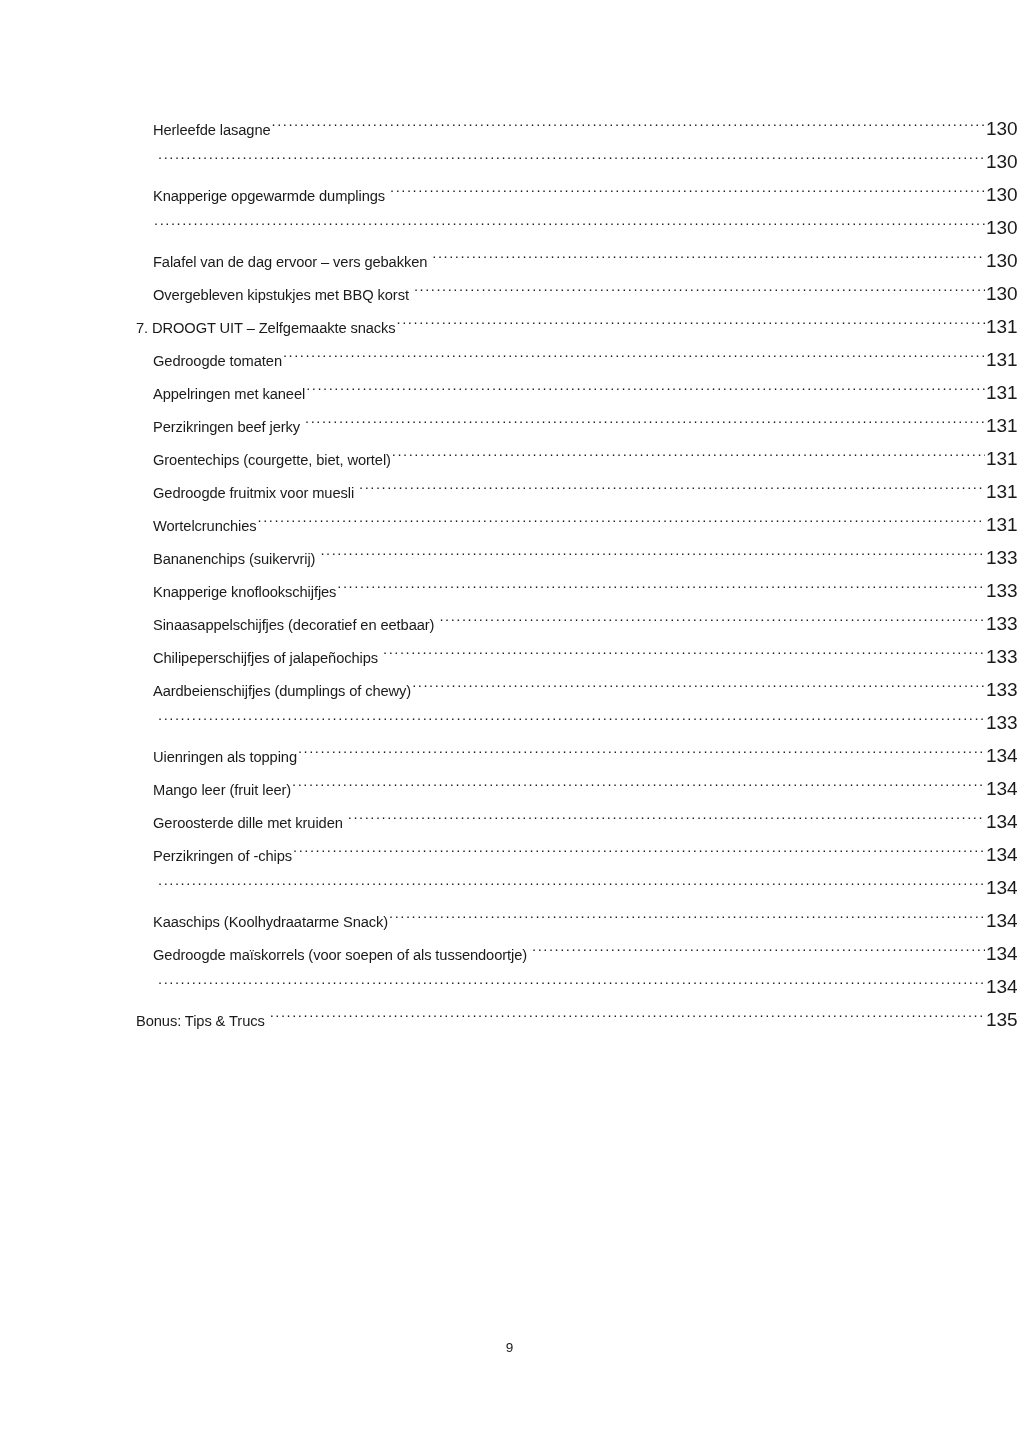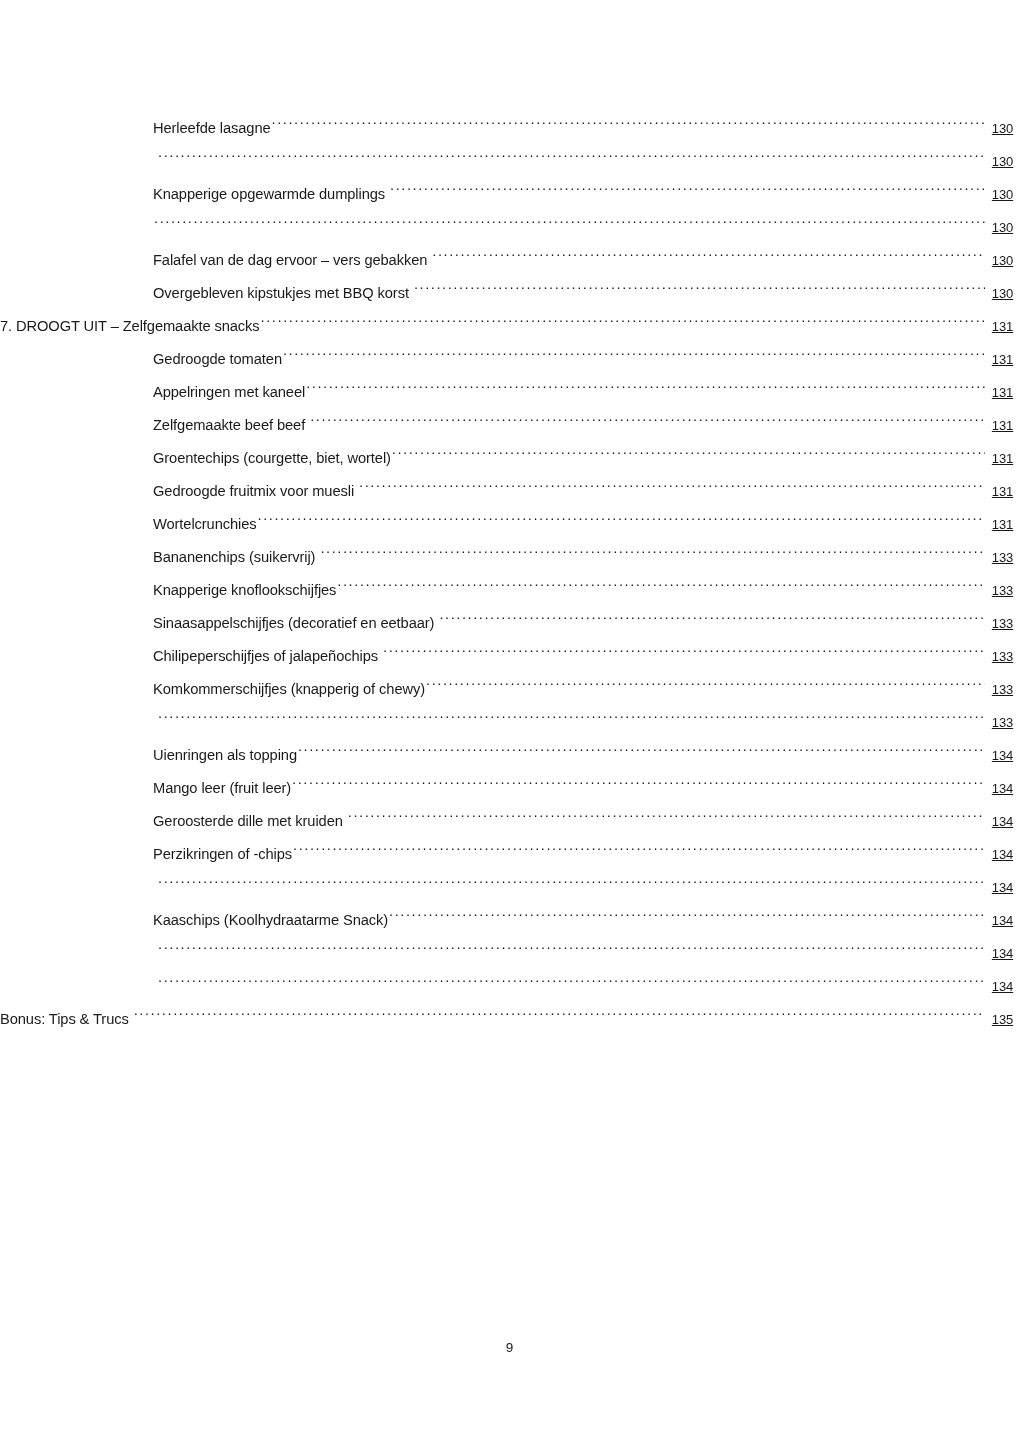--- a/index.html
+++ b/index.html
@@ -39,21 +39,21 @@
     display: flex;
     align-items: baseline;
     height: 33px;
     font-size: 14.7px;
     line-height: 33px;
     white-space: nowrap;
     color: #1a1a1a;
   }
 
   
-  .toc-entry.lvl1 { }
+  .toc-entry.lvl1 { padding-left: 136px; }
   .toc-entry.lvl2 { padding-left: 153px; }
 
   .toc-title {
     flex: 0 0 auto;
     letter-spacing: -0.1px;
   }
 
   
   .toc-leader {
     flex: 1 1 auto;
@@ -74,25 +74,24 @@
     font-size: 14.7px;
     letter-spacing: 1.55px;
     color: #1a1a1a;
   }
   
   .toc-entry.gap .toc-leader { margin-left: 5px; }
 
   .toc-page {
     flex: 0 0 auto;
     width: 33px;
-    text-align: center;
+    text-align: left;
     padding-left: 1px;
-    font-size: 13px;
+    font-size: 19px;
     letter-spacing: -0.1px;
-    text-decoration: underline;
   }
 
   
   #page-footer {
     position: absolute;
     left: 0;
     top: 1339px;
     width: 1019px;
     text-align: center;
     font-size: 13.5px;
@@ -144,21 +143,21 @@
         <span class="toc-title">Gedroogde tomaten</span>
         <span class="toc-leader"></span>
         <span class="toc-page">131</span>
       </div>
       <div class="toc-entry lvl2">
         <span class="toc-title">Appelringen met kaneel</span>
         <span class="toc-leader"></span>
         <span class="toc-page">131</span>
       </div>
       <div class="toc-entry lvl2 gap">
-        <span class="toc-title">Zelfgemaakte beef beef</span>
+        <span class="toc-title">Perzikringen beef jerky</span>
         <span class="toc-leader"></span>
         <span class="toc-page">131</span>
       </div>
       <div class="toc-entry lvl2">
         <span class="toc-title">Groentechips (courgette, biet, wortel)</span>
         <span class="toc-leader"></span>
         <span class="toc-page">131</span>
       </div>
       <div class="toc-entry lvl2 gap">
         <span class="toc-title">Gedroogde fruitmix voor muesli</span>
@@ -184,21 +183,21 @@
         <span class="toc-title">Sinaasappelschijfjes (decoratief en eetbaar)</span>
         <span class="toc-leader"></span>
         <span class="toc-page">133</span>
       </div>
       <div class="toc-entry lvl2 gap">
         <span class="toc-title">Chilipeperschijfjes of jalapeñochips</span>
         <span class="toc-leader"></span>
         <span class="toc-page">133</span>
       </div>
       <div class="toc-entry lvl2">
-        <span class="toc-title">Komkommerschijfjes (knapperig of chewy)</span>
+        <span class="toc-title">Aardbeienschijfjes (dumplings of chewy)</span>
         <span class="toc-leader"></span>
         <span class="toc-page">133</span>
       </div>
       <div class="toc-entry lvl2 gap">
         <span class="toc-leader"></span>
         <span class="toc-page">133</span>
       </div>
       <div class="toc-entry lvl2">
         <span class="toc-title">Uienringen als topping</span>
         <span class="toc-leader"></span>
@@ -222,20 +221,21 @@
       <div class="toc-entry lvl2 gap">
         <span class="toc-leader"></span>
         <span class="toc-page">134</span>
       </div>
       <div class="toc-entry lvl2">
         <span class="toc-title">Kaaschips (Koolhydraatarme Snack)</span>
         <span class="toc-leader"></span>
         <span class="toc-page">134</span>
       </div>
       <div class="toc-entry lvl2 gap">
+        <span class="toc-title">Gedroogde maïskorrels (voor soepen of als tussendoortje)</span>
         <span class="toc-leader"></span>
         <span class="toc-page">134</span>
       </div>
       <div class="toc-entry lvl2 gap">
         <span class="toc-leader"></span>
         <span class="toc-page">134</span>
       </div>
       <div class="toc-entry lvl1 gap">
         <span class="toc-title">Bonus: Tips &amp; Trucs</span>
         <span class="toc-leader"></span>

